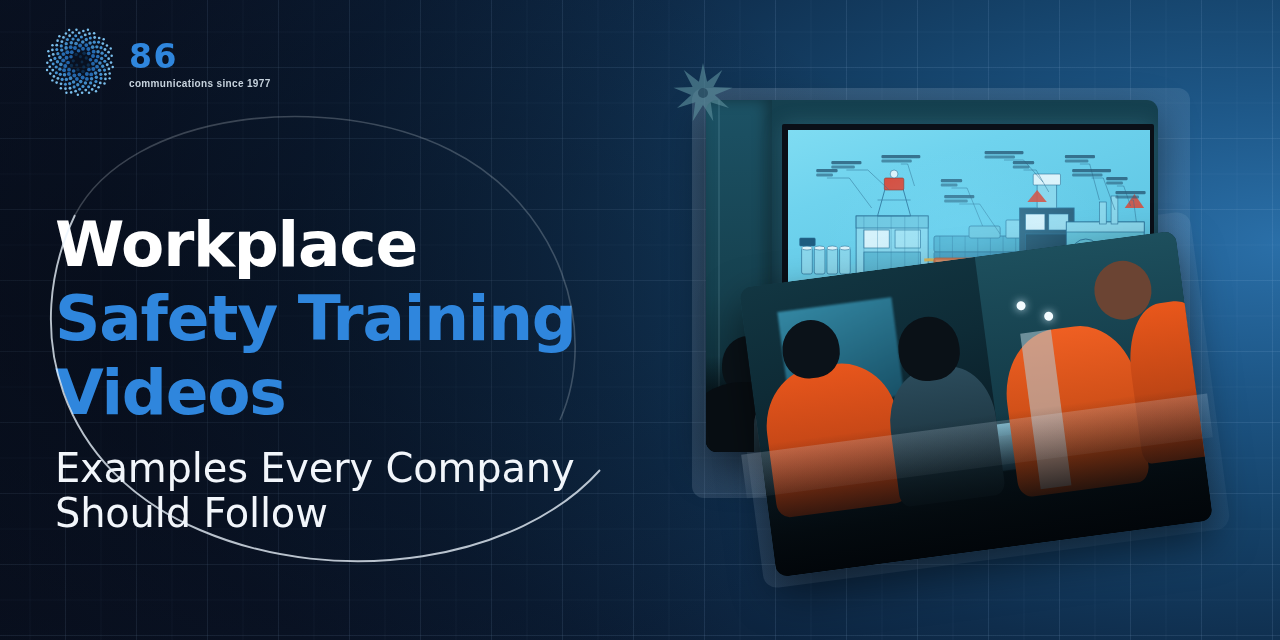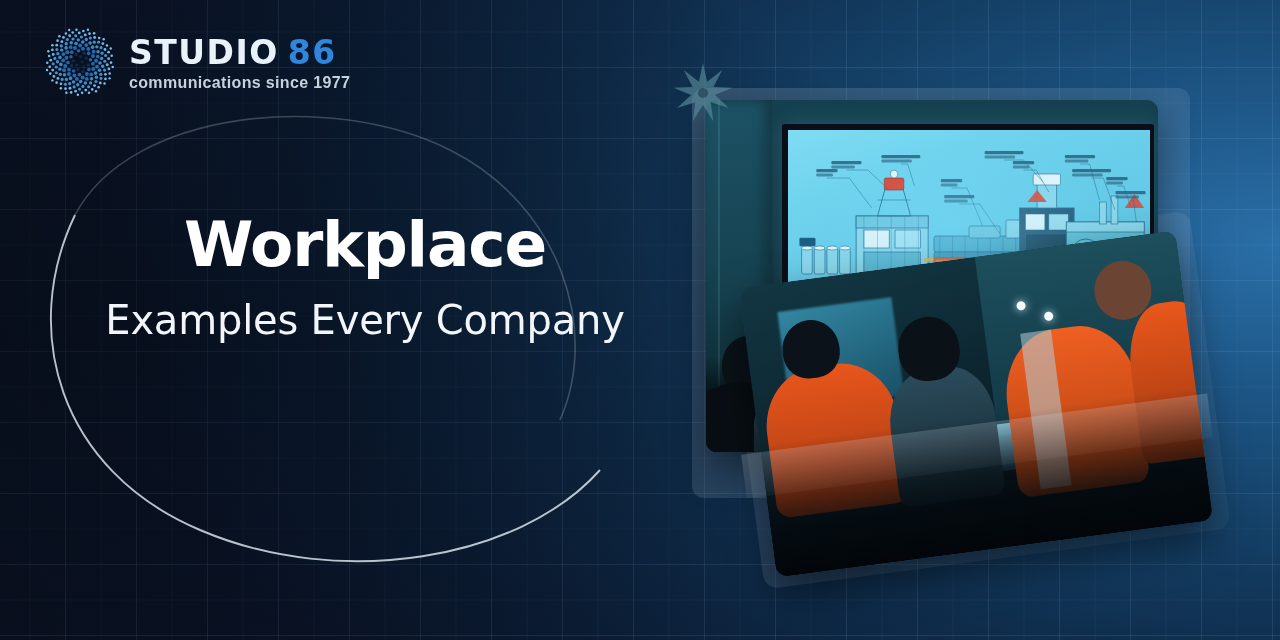--- a/index.html
+++ b/index.html
@@ -48,26 +48,26 @@
     color:#e9f1fa;
   }
   .logo-52{
     font-family:"DejaVu Sans",sans-serif;
     font-size:33px;font-weight:700;letter-spacing:1.5px;
     color:#2f86dd;
   }
   .logo-tag{
     margin-top:5px;text-align:right;
     font-family:"Liberation Sans",sans-serif;
-    font-size:16px;font-weight:700;letter-spacing:.35px;
+    font-size:10px;font-weight:700;letter-spacing:.35px;
     color:#c6d2dd;
   }
 
   
-  .copy{position:absolute;left:55px;top:208px;width:620px;text-align:center;}
+  .copy{position:absolute;left:55px;top:208px;width:620px;}
   .h-line{
     font-family:"DejaVu Sans",sans-serif;
     font-weight:700;font-size:63px;line-height:74px;
     letter-spacing:-1.2px;margin:0;white-space:nowrap;
   }
   .h-white{color:#ffffff;}
   .h-blue{color:#2f86dd;}
   .sub{
     margin-top:16px;
     font-family:"DejaVu Sans",sans-serif;
@@ -389,30 +389,32 @@
             <circle cx="66.73" cy="22.52" r="1.19" fill="#7dc3f2" opacity="0.99"></circle>
             <circle cx="22.41" cy="66.78" r="1.19" fill="#7dc3f2" opacity="1.00"></circle>
             <circle cx="25.20" cy="4.04" r="1.19" fill="#7dc3f2" opacity="1.00"></circle>
             <circle cx="65.63" cy="52.32" r="1.18" fill="#7dc3f2" opacity="1.00"></circle>
             <circle cx="3.04" cy="44.00" r="1.18" fill="#7dc3f2" opacity="1.00"></circle>
           </g>
       </svg>
     </span>
     <span class="logo-text">
       <span class="logo-word">
-        <span class="logo-studio">STUDIO</span>
         <span class="logo-52">86</span>
       </span>
       <span class="logo-tag">communications since 1977</span>
     </span>
   </div>
 
   <div class="copy">
     <h1 class="h-line h-white">Workplace</h1>
+    <h1 class="h-line h-blue">Safety Training</h1>
+    <h1 class="h-line h-blue">Videos</h1>
     <div class="sub">Examples Every Company</div>
+    <div class="sub" style="margin-top:0">Should Follow</div>
   </div>
 
   <div>
 
     <span class="star">
       <svg viewBox="0 0 62 62" width="62" height="62" aria-hidden="true">
         <g id="starburst">
             <path d="M31.00 1.00 L35.10 19.72 L50.28 8.02 L41.39 25.00 L60.54 25.79 L42.82 33.08 L56.98 46.00 L38.71 40.19 L41.26 59.19 L31.00 43.00 L20.74 59.19 L23.29 40.19 L5.02 46.00 L19.18 33.08 L1.46 25.79 L20.61 25.00 L11.72 8.02 L26.90 19.72 Z" fill="#5c8f9c"></path>
             <circle cx="31" cy="31" r="5" fill="#2b5566"></circle>
           </g>

